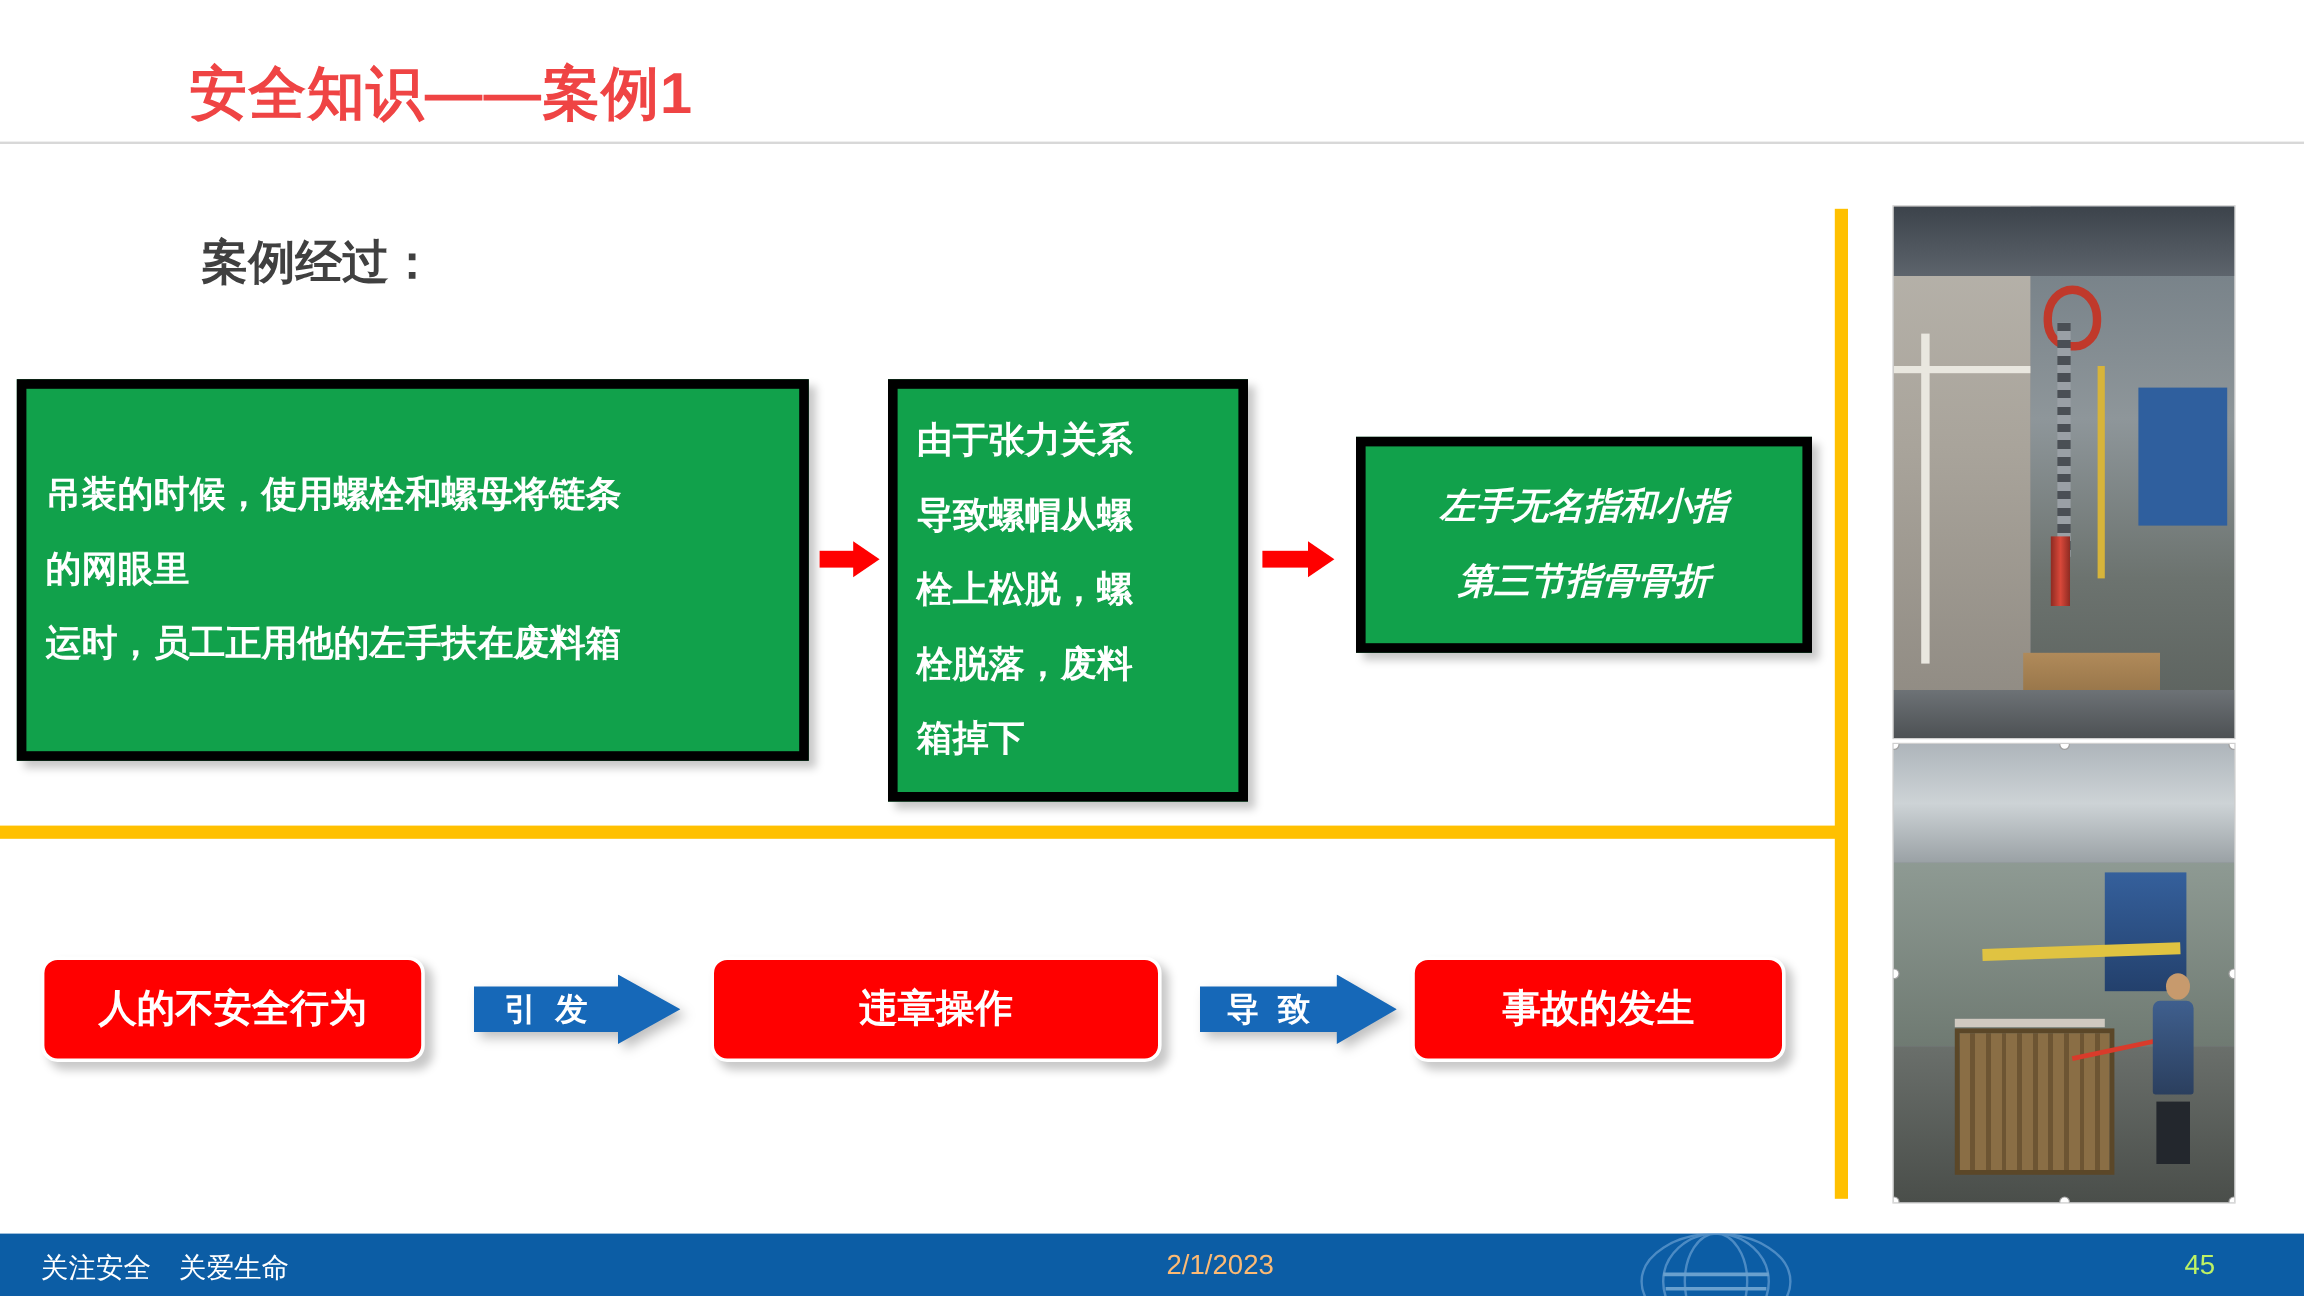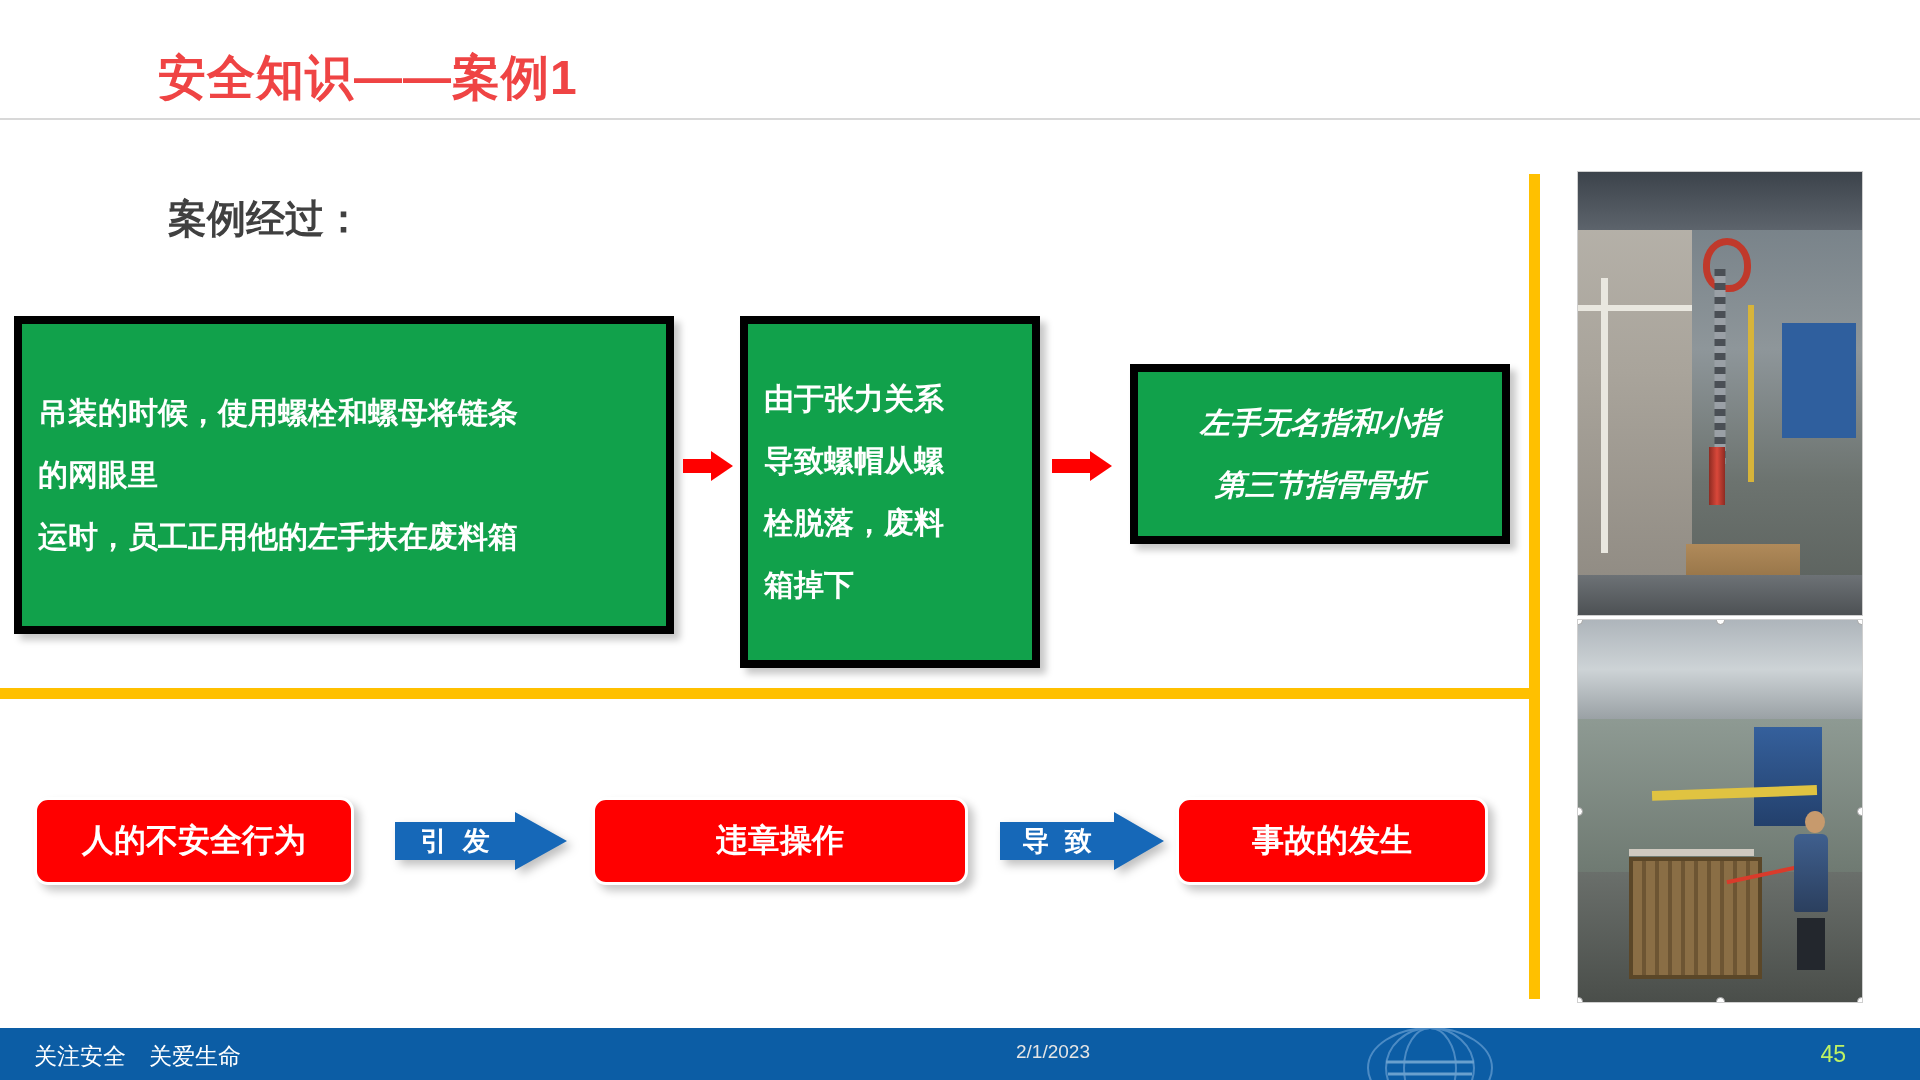--- a/index.html
+++ b/index.html
@@ -144,21 +144,21 @@
   .p2-person-head{position:absolute;left:80%;top:50%;width:20px;height:22px;
     background:#c79a6d;border-radius:50%;}
   .p2-person-legs{position:absolute;left:77%;top:78%;width:28px;height:52px;
     background:#23272d;}
   .p2-redline{position:absolute;left:52%;top:66%;width:28%;height:4px;
     background:#d93b2b;transform:rotate(-12deg);}
 
   
   .footer{position:absolute;left:0;bottom:0;width:1920px;height:52px;background:#0C5DA5;}
   .footer-left{position:absolute;left:34px;top:13px;color:#ffffff;font-size:23px;white-space:nowrap;}
-  .footer-date{position:absolute;left:972px;top:13px;color:#e5e5e5;font-size:19px;white-space:nowrap;margin-left:44px;}
+  .footer-date{position:absolute;left:972px;top:13px;color:#fdba74;font-size:23px;white-space:nowrap;}
   .footer-page{position:absolute;right:74px;top:13px;color:#bef264;font-size:23px;white-space:nowrap;}
   .footer-logo{position:absolute;left:1330px;top:0px;width:200px;height:52px;opacity:.65;}
 </style>
 </head>
 <body>
 
 <div class="title-bar">
   <div class="title-text">安全知识——案例1</div>
   <div class="title-rule"></div>
 </div>
@@ -172,20 +172,21 @@
 </div>
 
 <div class="red-arrow" id="ra1">
   <div class="shaft"></div>
   <div class="head"></div>
 </div>
 
 <div class="gbox" id="gbox2">
   <span class="ln">由于张力关系</span>
   <span class="ln">导致螺帽从螺</span>
+  <span class="ln">栓上松脱，螺</span>
   <span class="ln">栓脱落，废料</span>
   <span class="ln">箱掉下</span>
 </div>
 
 <div class="red-arrow" id="ra2">
   <div class="shaft"></div>
   <div class="head"></div>
 </div>
 
 <div class="gbox" id="gbox3">

